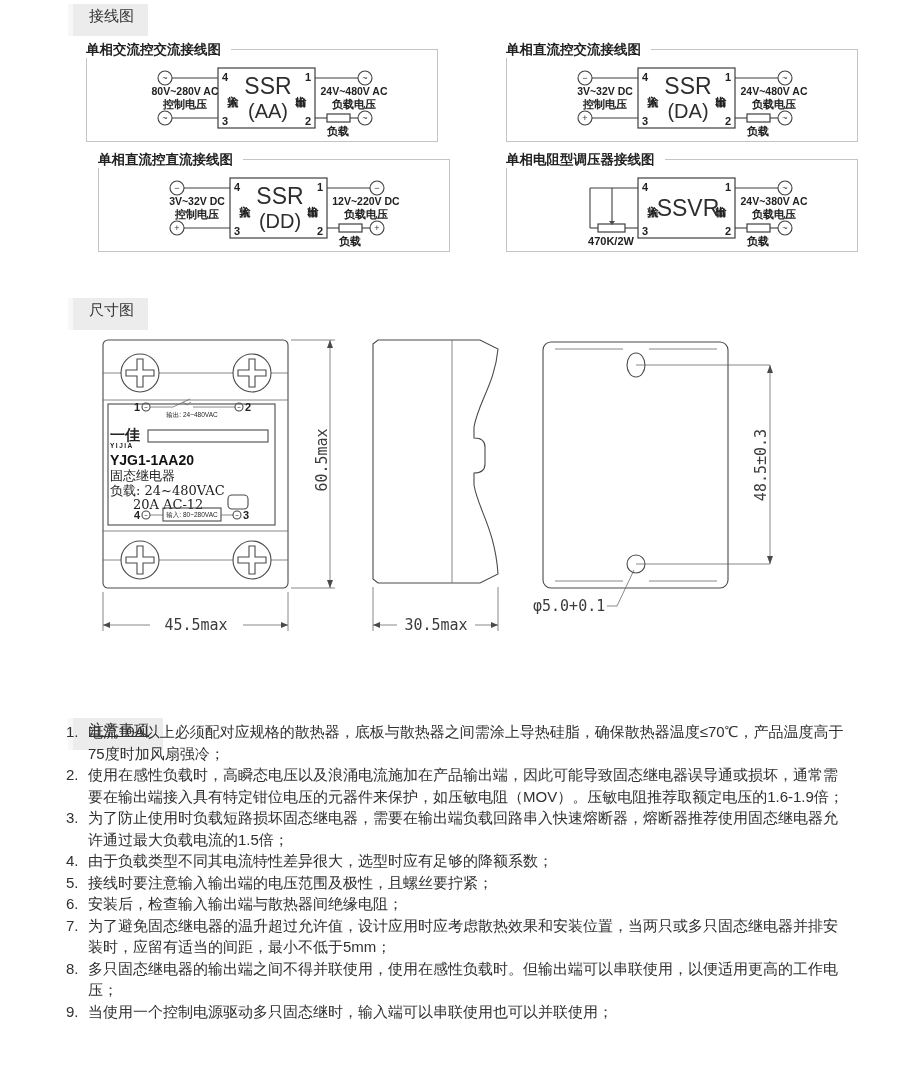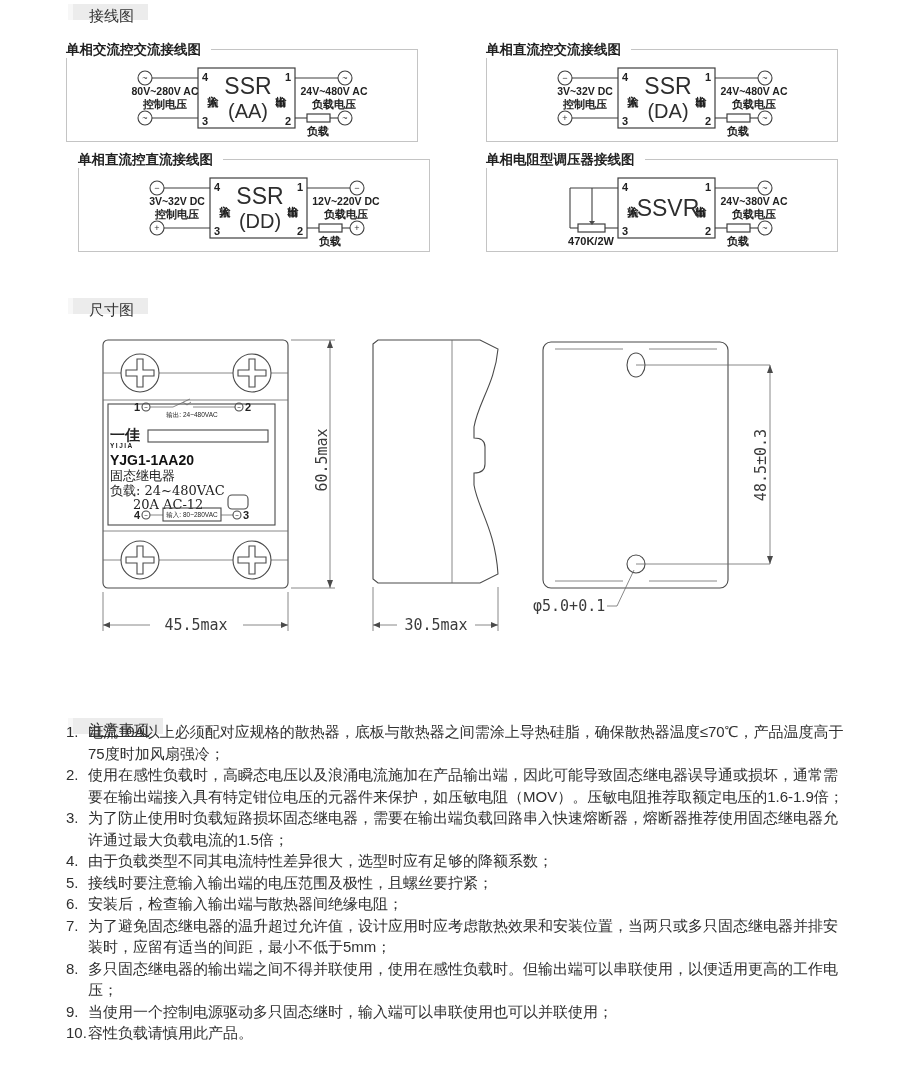--- a/index.html
+++ b/index.html
@@ -6,28 +6,28 @@
   html,body { background:#fff; }
   body {
     width:910px; height:1079px; position:relative;
     font-family:"Liberation Sans", sans-serif; color:#2b2b2b;
     overflow:hidden;
   }
   .abs { position:absolute; }
 
   
   .sec-header {
-    position:absolute; left:68px; height:16px;
+    position:absolute; left:68px; height:32px;
     background:#ececec; color:#333;
     font-size:15px; line-height:24px; padding:0 14px 0 16px;
     border-left:5px solid #f7f7f7;
   }
 
   
-  .panel { position:absolute; width:288px; height:102px; }
+  .panel { position:absolute; width:288px; height:102px;margin-left:20px; }
   .panel-title {
     position:absolute; top:0; left:0; z-index:2;
     background:#fff; padding-right:10px;
     font-size:13.5px; font-weight:bold; color:#222; line-height:17px;
   }
   .panel-box {
     position:absolute; top:8px; left:0; width:352px; height:93px;
     border:1px solid #c4c4c4;
   }
   .panel-box svg { display:block; }
@@ -364,17 +364,13 @@
     <span class="note-text">为了避免固态继电器的温升超过允许值，设计应用时应考虑散热效果和安装位置，当两只或多只固态继电器并排安装时，应留有适当的间距，最小不低于5mm；</span>
   </li>
   <li class="note">
     <span class="note-num">8.</span>
     <span class="note-text">多只固态继电器的输出端之间不得并联使用，使用在感性负载时。但输出端可以串联使用，以便适用更高的工作电压；</span>
   </li>
   <li class="note">
     <span class="note-num">9.</span>
     <span class="note-text">当使用一个控制电源驱动多只固态继时，输入端可以串联使用也可以并联使用；</span>
   </li>
-  <li class="note">
-    <span class="note-num">10.</span>
-    <span class="note-text">容性负载请慎用此产品。</span>
-  </li>
 </ol>
 
 </body></html>

